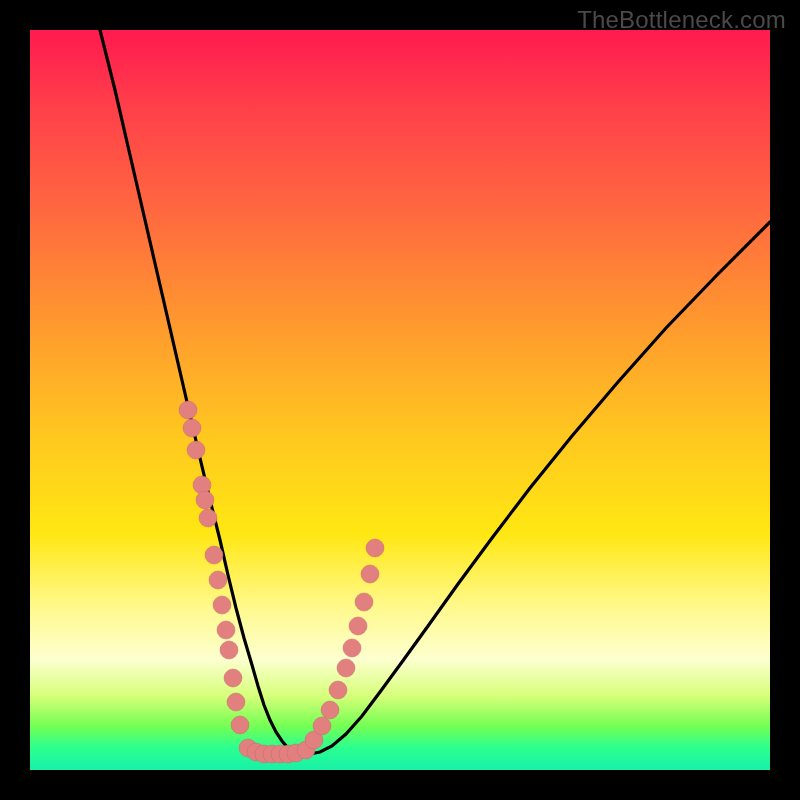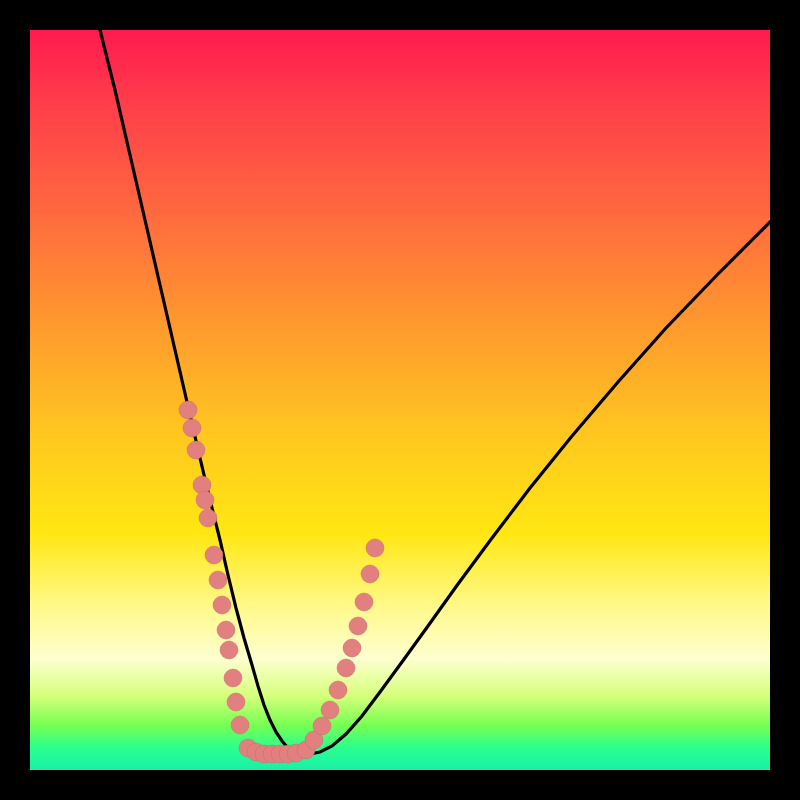--- a/index.html
+++ b/index.html
@@ -56,20 +56,21 @@
     top: 0;
     width: 740px;
     height: 740px;
     overflow: visible;
   }
 </style>
 </head>
 <body>
 
 <div class="frame">
+  <div class="watermark">TheBottleneck.com</div>
 
   <div class="plot">
     <svg class="curve" viewBox="0 0 740 740">
       <path id="bottleneck-path" fill="none" stroke="#000000" stroke-width="3.2" stroke-linecap="round" d="M70 0 L85 60 L100 125 L115 190 L130 255 L145 320 L160 385 L170 428 L180 470 L190 510 L198 545 L206 578 L214 608 L222 635 L228 656 L234 675 L240 690 L246 702 L252 711 L258 718 L264 722 L272 724 L280 724 L290 722 L302 716 L316 704 L332 686 L350 662 L372 632 L398 596 L428 554 L462 508 L500 458 L542 406 L588 352 L636 298 L688 244 L740 192"></path>
       <g id="markers">
           <circle cx="158" cy="380" r="9" fill="#e28080" stroke="#c56a6a" stroke-width="0.5"></circle>
           <circle cx="162" cy="398" r="9" fill="#e28080" stroke="#c56a6a" stroke-width="0.5"></circle>
           <circle cx="166" cy="420" r="9" fill="#e28080" stroke="#c56a6a" stroke-width="0.5"></circle>
           <circle cx="172" cy="455" r="9" fill="#e28080" stroke="#c56a6a" stroke-width="0.5"></circle>
           <circle cx="178" cy="488" r="9" fill="#e28080" stroke="#c56a6a" stroke-width="0.5"></circle>

